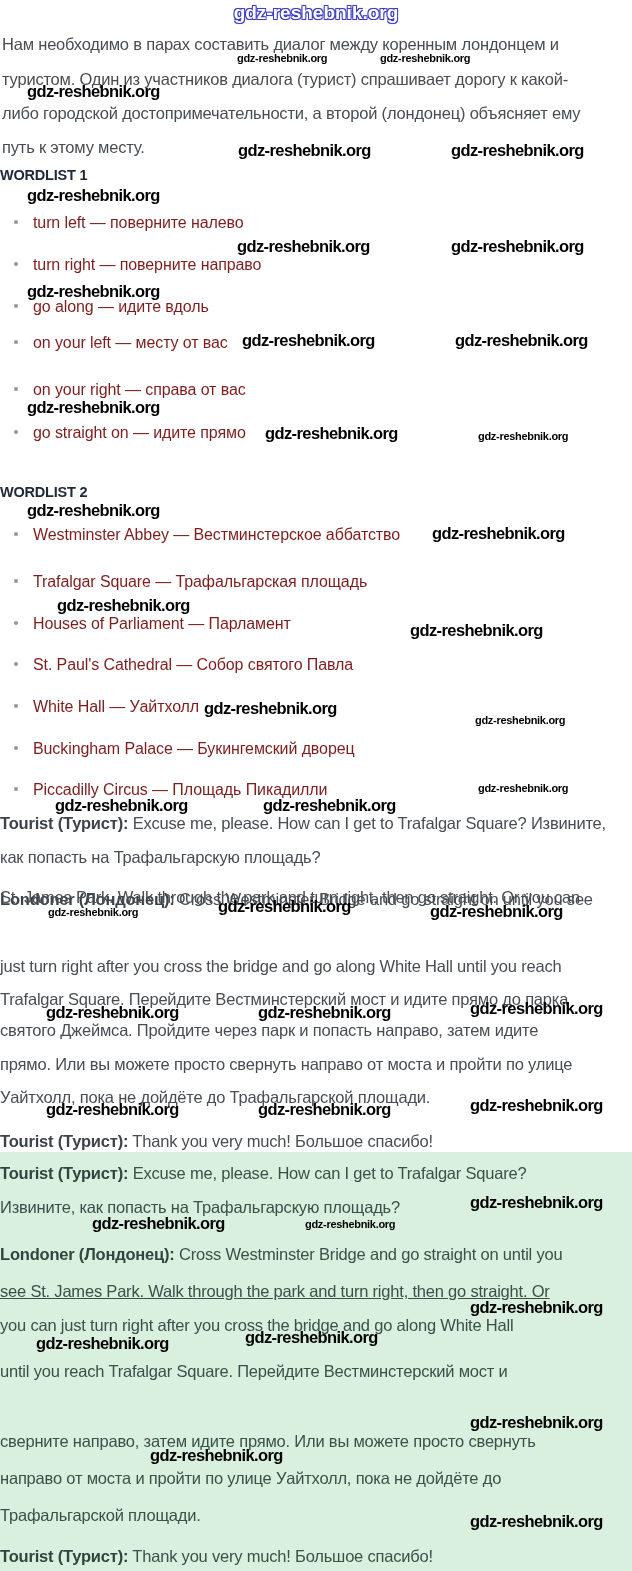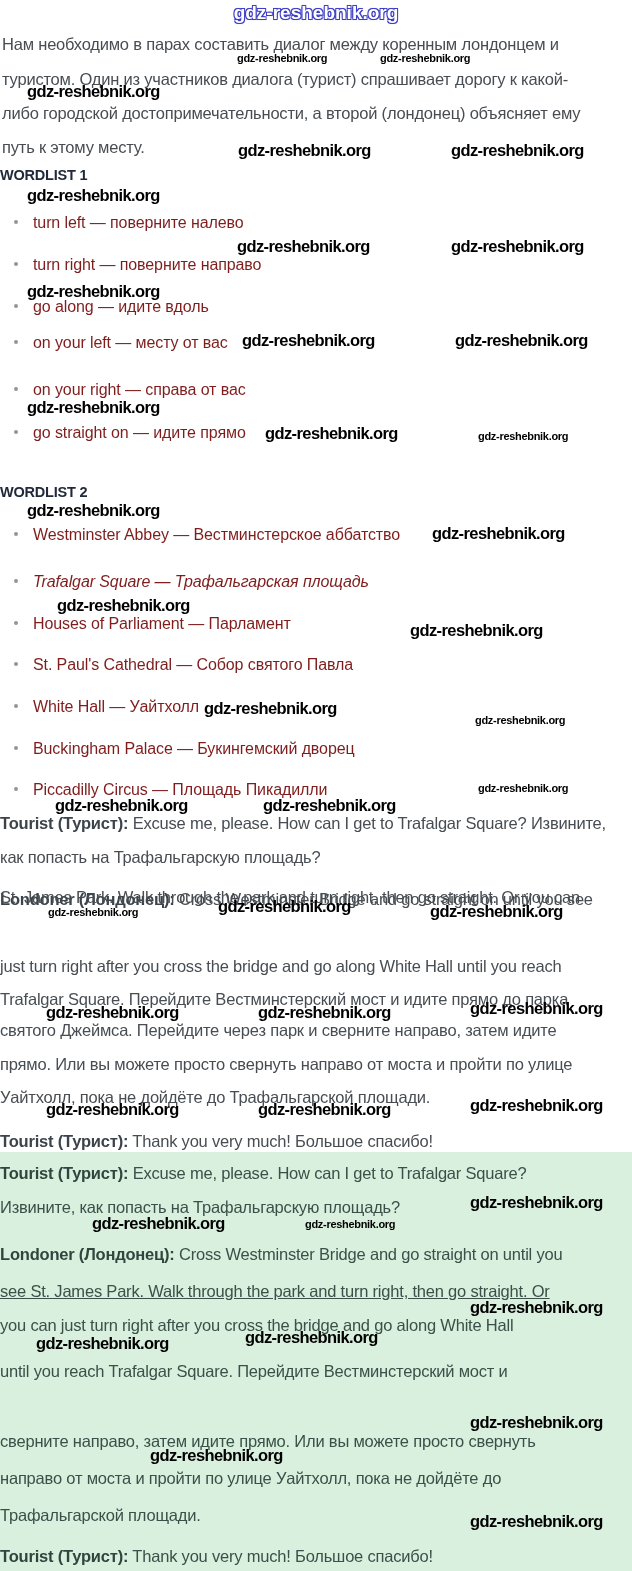--- a/index.html
+++ b/index.html
@@ -36,33 +36,33 @@
     <div class="tl body" style="top: 136px; left: 2px; text-align: center;">путь к этому месту.</div>
     <div class="tl h" style="top: 164px; left: 0px;">WORDLIST 1</div>
     <div class="tl li" style="top: 212px; left: 33px;">turn left — поверните налево</div>
     <div class="tl li" style="top: 254px; left: 33px;">turn right — поверните направо</div>
     <div class="tl li" style="top: 296px; left: 33px;">go along — идите вдоль</div>
     <div class="tl li" style="top: 332px; left: 33px;">on your left — месту от вас</div>
     <div class="tl li" style="top: 422px; left: 33px;">go straight on — идите прямо</div>
     <div class="tl li" style="top: 379px; left: 33px;">on your right — справа от вас</div>
     <div class="tl h" style="top: 481px; left: 0px;">WORDLIST 2</div>
     <div class="tl li" style="top: 524px; left: 33px;">Westminster Abbey — Вестминстерское аббатство</div>
-    <div class="tl li" style="top: 571px; left: 33px; font-style: italic;">Trafalgar Square — Трафальгарская площадь</div>
+    <div class="tl li" style="top: 571px; left: 33px;">Trafalgar Square — Трафальгарская площадь</div>
     <div class="tl li" style="top: 613px; left: 33px;">Houses of Parliament — Парламент</div>
     <div class="tl li" style="top: 654px; left: 33px;">St. Paul's Cathedral — Собор святого Павла</div>
     <div class="tl li" style="top: 696px; left: 33px;">White Hall — Уайтхолл</div>
     <div class="tl li" style="top: 779px; left: 33px;">Piccadilly Circus — Площадь Пикадилли</div>
     <div class="tl li" style="top: 738px; left: 33px;">Buckingham Palace — Букингемский дворец</div>
     <div class="tl body" style="top: 812px; left: 0px;"><b>Tourist (Турист):</b><span> Excuse me, please. How can I get to Trafalgar Square? Извините,</span></div>
     <div class="tl body" style="top: 846px; left: 0px;">как попасть на Трафальгарскую площадь?</div>
     <div class="tl body" style="top: 888px; left: 0px;"><b>Londoner (Лондонец):</b><span> Cross Westminster Bridge and go straight on until you see</span></div>
     <div class="tl body" style="top: 886px; left: 0px;">St. James Park. Walk through the park and turn right, then go straight. Or you can</div>
     <div class="tl body" style="top: 955px; left: 0px;">just turn right after you cross the bridge and go along White Hall until you reach</div>
     <div class="tl body" style="top: 988px; left: 0px;">Trafalgar Square. Перейдите Вестминстерский мост и идите прямо до парка</div>
-    <div class="tl body" style="top: 1019px; left: 0px;">святого Джеймса. Перейдите через парк и сверните направо, затем идите</div>
+    <div class="tl body" style="top: 1019px; left: 0px;">святого Джеймса. Пройдите через парк и попасть направо, затем идите</div>
     <div class="tl body" style="top: 1053px; left: 0px;">прямо. Или вы можете просто свернуть направо от моста и пройти по улице</div>
     <div class="tl body" style="top: 1086px; left: 0px;">Уайтхолл, пока не дойдёте до Трафальгарской площади.</div>
     <div class="tl body" style="top: 1130px; left: 0px;"><b>Tourist (Турист):</b><span> Thank you very much! Большое спасибо!</span></div>
     <div class="tl g" style="top: 1162px; left: 0px;"><b>Tourist (Турист):</b><span> Excuse me, please. How can I get to Trafalgar Square?</span></div>
     <div class="tl g" style="top: 1196px; left: 0px;">Извините, как попасть на Трафальгарскую площадь?</div>
     <div class="tl g" style="top: 1243px; left: 0px;"><b>Londoner (Лондонец):</b><span> Cross Westminster Bridge and go straight on until you</span></div>
     <div class="tl g" style="top: 1280px; left: 0px; text-decoration: underline;">see St. James Park. Walk through the park and turn right, then go straight. Or</div>
     <div class="tl g" style="top: 1314px; left: 0px;">you can just turn right after you cross the bridge and go along White Hall</div>
     <div class="tl g" style="top: 1360px; left: 0px;">until you reach Trafalgar Square. Перейдите Вестминстерский мост и</div>
     <div class="tl g" style="top: 1430px; left: 0px;">сверните направо, затем идите прямо. Или вы можете просто свернуть</div>

